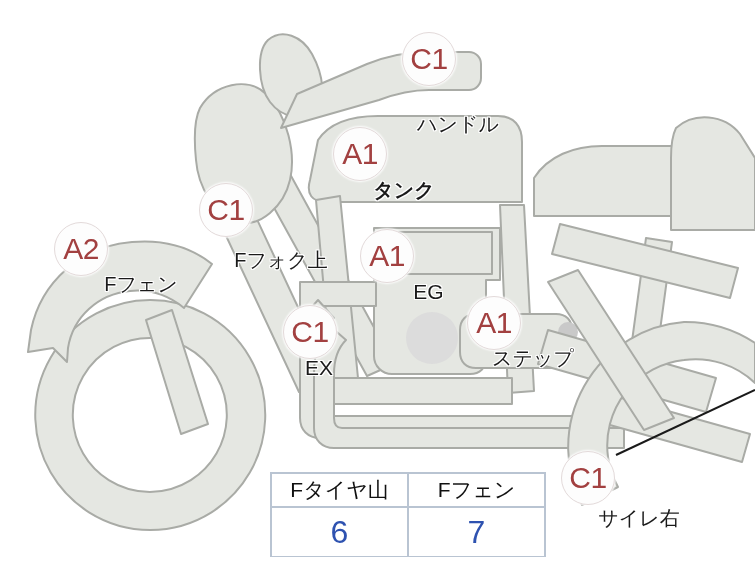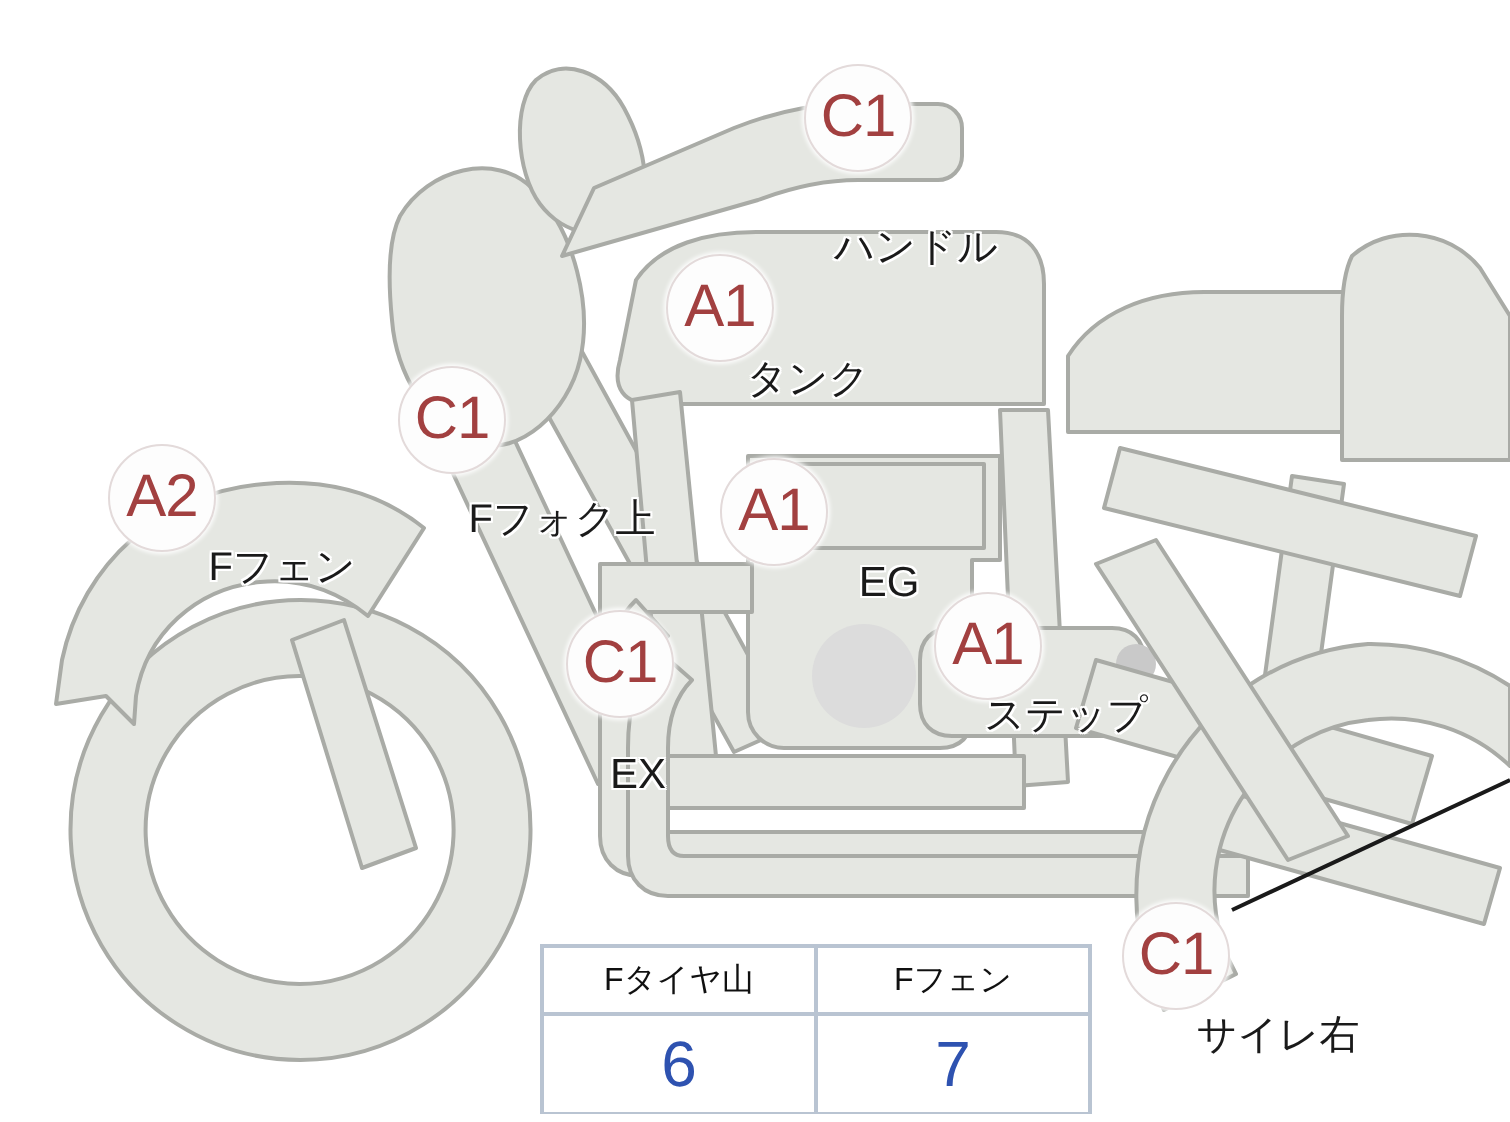--- a/index.html
+++ b/index.html
@@ -82,21 +82,21 @@
   #tire-table th,
   #tire-table td {
     border: 2px solid #b9c4d2;
     text-align: center;
     padding: 0;
     font-weight: normal;
     background: #ffffff;
   }
   #tire-table th {
     height: 32px;
-    font-size: 16px;
+    font-size: 21px;
     color: #101010;
     font-family: "Liberation Sans", "DejaVu Sans", sans-serif;
   }
   #tire-table td {
     height: 48px;
     font-size: 32px;
     color: #2e52b0;
     font-family: "Liberation Sans", "DejaVu Sans", sans-serif;
   }
 </style>
@@ -184,37 +184,37 @@
     <line id="leader-line" x1="616" y1="455" x2="755" y2="390" stroke="#1a1a1a" stroke-width="2"></line>
   </svg>
 
   <div id="markers">
       <div class="marker">
         <div class="badge" style="left: 429px; top: 59px;">C1</div>
         <div class="badge-label" style="left: 458px; top: 84px; margin-top: 30px;">ハンドル</div>
       </div>
       <div class="marker">
         <div class="badge" style="left: 360px; top: 154px;">A1</div>
-        <div class="badge-label" style="left: 404px; top: 180px;">タンク</div>
+        <div class="badge-label" style="left: 404px; top: 180px; font-weight: bold;">タンク</div>
       </div>
       <div class="marker">
         <div class="badge" style="left: 226px; top: 210px;">C1</div>
         <div class="badge-label" style="left: 281px; top: 250px;">Fフォク上</div>
       </div>
       <div class="marker">
         <div class="badge" style="left: 81px; top: 249px;">A2</div>
         <div class="badge-label" style="left: 141px; top: 274px;">Fフェン</div>
       </div>
       <div class="marker">
         <div class="badge" style="left: 387px; top: 256px;">A1</div>
-        <div class="badge-label latin" style="left: 422px; top: 281px; padding-left: 45px;">EG</div>
+        <div class="badge-label latin" style="left: 406px; top: 281px; padding-left: 45px;">EG</div>
       </div>
       <div class="marker">
         <div class="badge" style="left: 310px; top: 332px;">C1</div>
-        <div class="badge-label latin" style="left: 319px; top: 377px;">EX</div>
+        <div class="badge-label latin" style="left: 319px; top: 357px;">EX</div>
       </div>
       <div class="marker">
         <div class="badge" style="left: 494px; top: 323px;">A1</div>
         <div class="badge-label" style="left: 533px; top: 348px;">ステップ</div>
       </div>
       <div class="marker">
         <div class="badge" style="left: 588px; top: 478px;">C1</div>
         <div class="badge-label" style="left: 639px; top: 508px; text-align: center;">サイレ右</div>
       </div>
     </div>

